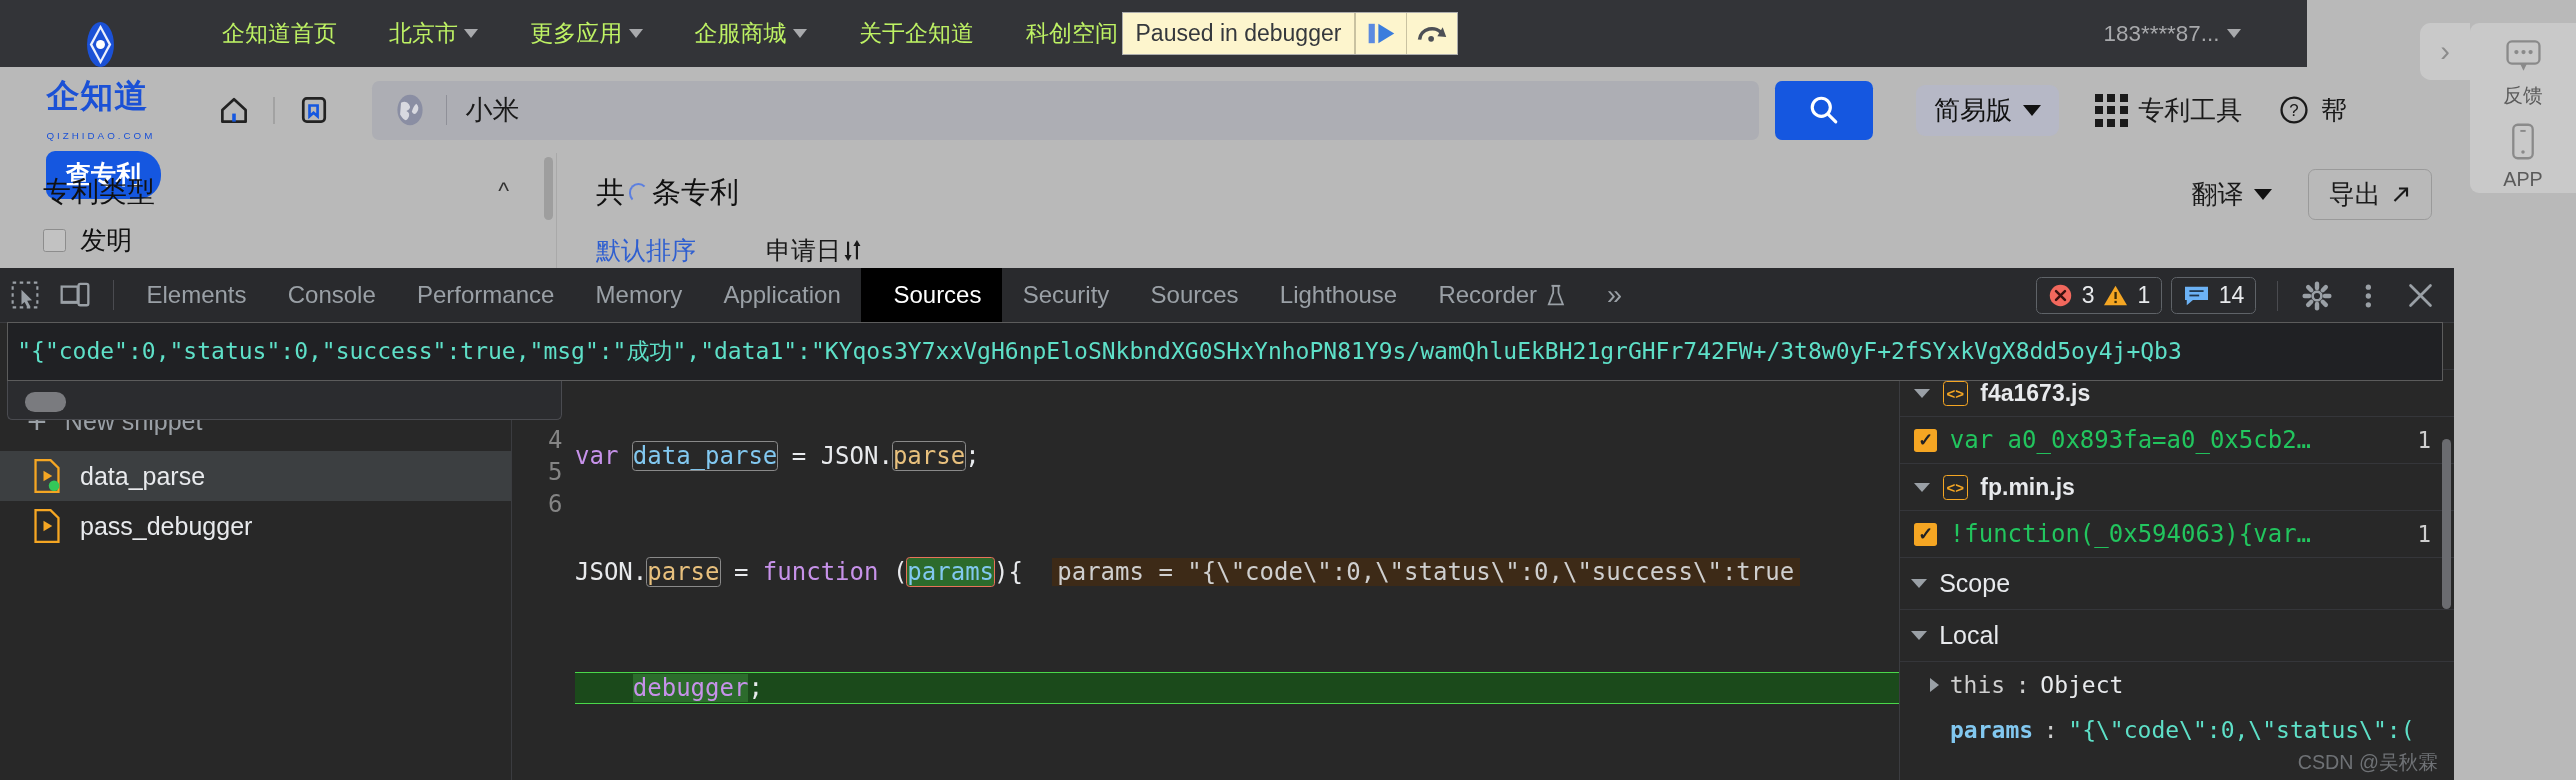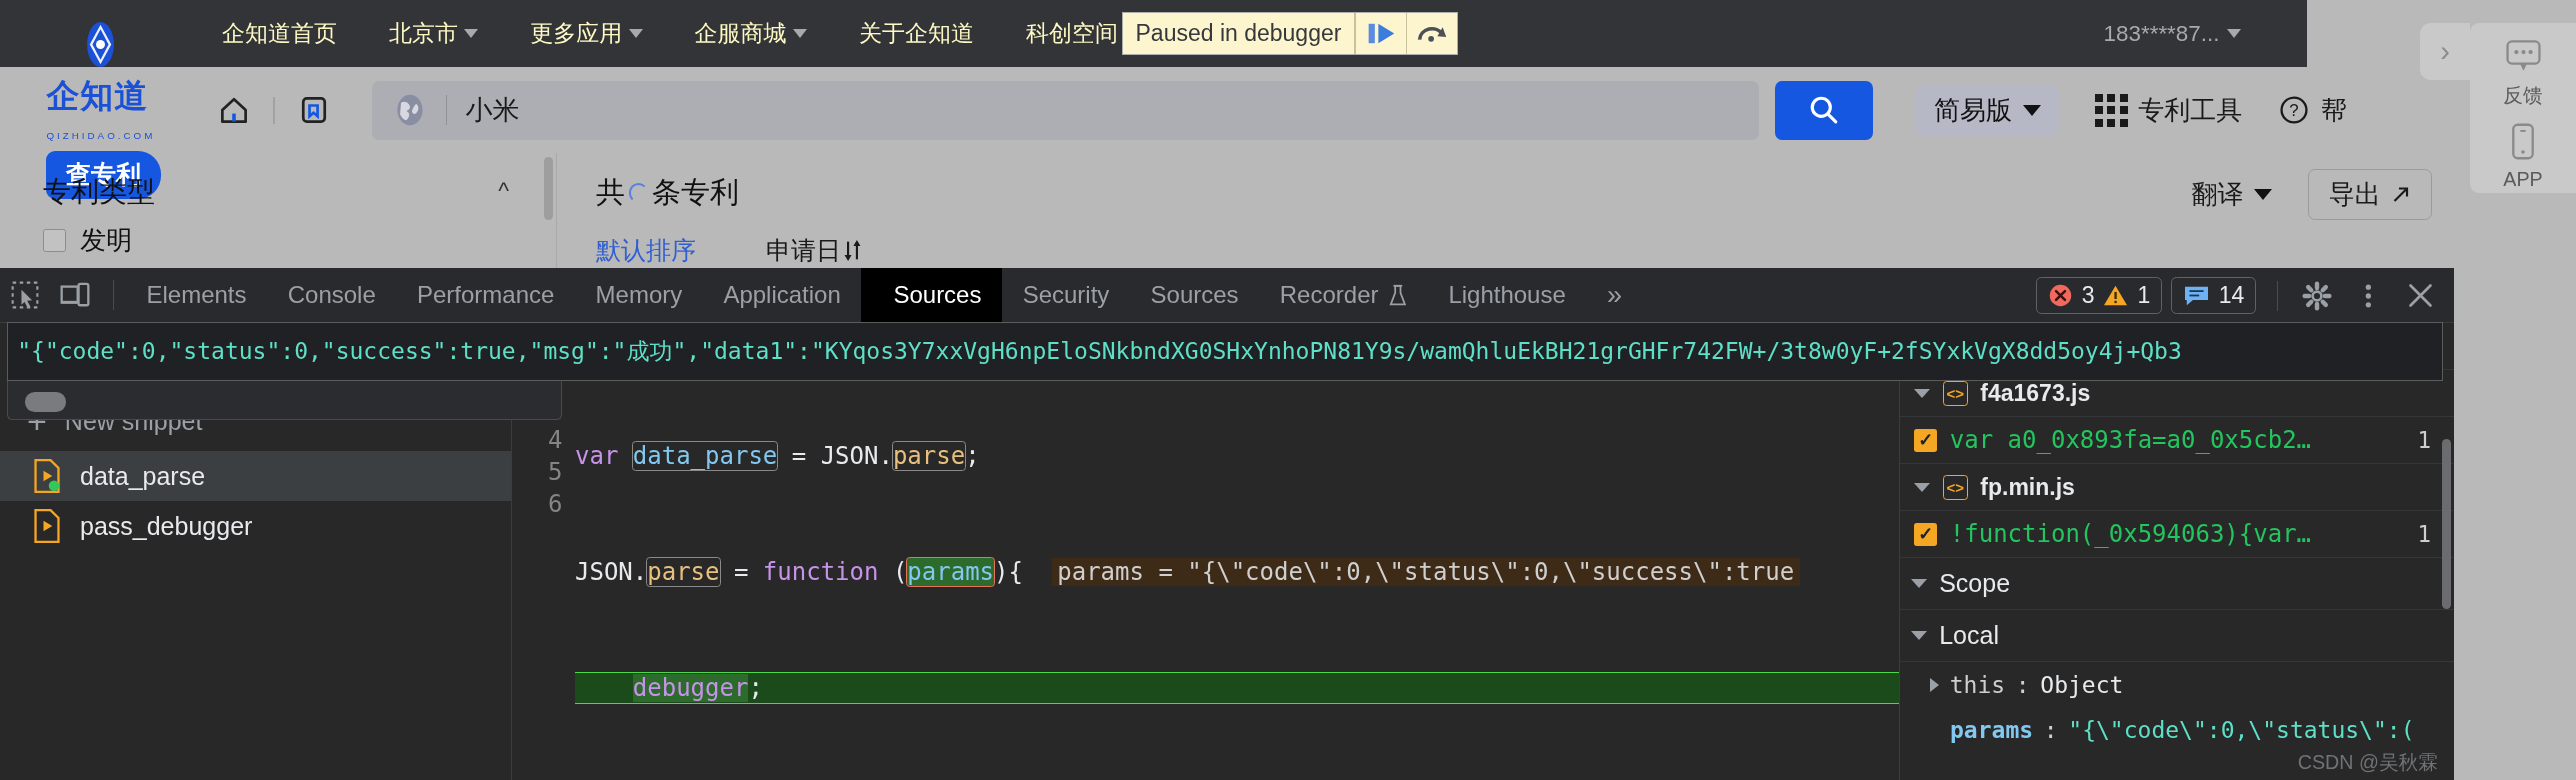--- a/index.html
+++ b/index.html
@@ -15,21 +15,21 @@
   #page { position: absolute; inset: 0; background: #b9b9b9; }
 
   
   .topnav {
     position: absolute; left: 0; top: 0; width: 2307px; height: 67px;
     background: #333438;
     display: flex; align-items: center;
   }
   .topnav-inner { display: flex; align-items: center; gap: 52px; margin-left: 222px; }
   .topnav-link {
-    color: #fef9c3; font-size: 23px; white-space: nowrap;
+    color: #bef264; font-size: 23px; white-space: nowrap;
     display: flex; align-items: center; gap: 6.3px; cursor: default;
   }
   .caret-down {
     width: 0; height: 0; border-left: 7.2px solid transparent;
     border-right: 7.2px solid transparent; border-top: 9px solid #a8a9ac;
     display: inline-block;
   }
   .topnav-account {
     position: absolute; right: 0; top: 0; width: 269px; height: 67px;
     display: flex; align-items: center; justify-content: center; gap: 8px;
@@ -472,28 +472,28 @@
 
     <div class="dt-tabs">
       <span class="dt-tab">Elements</span>
       <span class="dt-tab">Console</span>
       <span class="dt-tab">Performance</span>
       <span class="dt-tab">Memory</span>
       <span class="dt-tab">Application</span>
       <span class="dt-tab active">Sources</span>
       <span class="dt-tab">Security</span>
       <span class="dt-tab">Sources</span>
+      <span class="dt-tab">Lighthouse</span>
       <span class="dt-tab">
         <span>Recorder</span>
         <svg width="19.7" height="23" viewBox="0 0 22 26">
             <path d="M8 2 v8 L3 23 h16 L14 10 V2 Z" fill="none" stroke="#9aa0a6" stroke-width="2"></path>
             <line x1="6" y1="2" x2="16" y2="2" stroke="#9aa0a6" stroke-width="2"></line>
           </svg>
       </span>
-      <span class="dt-tab">Lighthouse</span>
       <span class="dt-tab">
         <span style="font-size:27px;">»</span>
       </span>
     </div>
 
     <div class="dt-toolbar-right">
       <span class="counter-group">
         <svg width="25" height="25" viewBox="0 0 28 28">
             <circle cx="14" cy="14" r="12" fill="#f2685d"></circle>
             <path d="M9 9 L19 19 M19 9 L9 19" stroke="#3a1210" stroke-width="2.8" stroke-linecap="round"></path>

